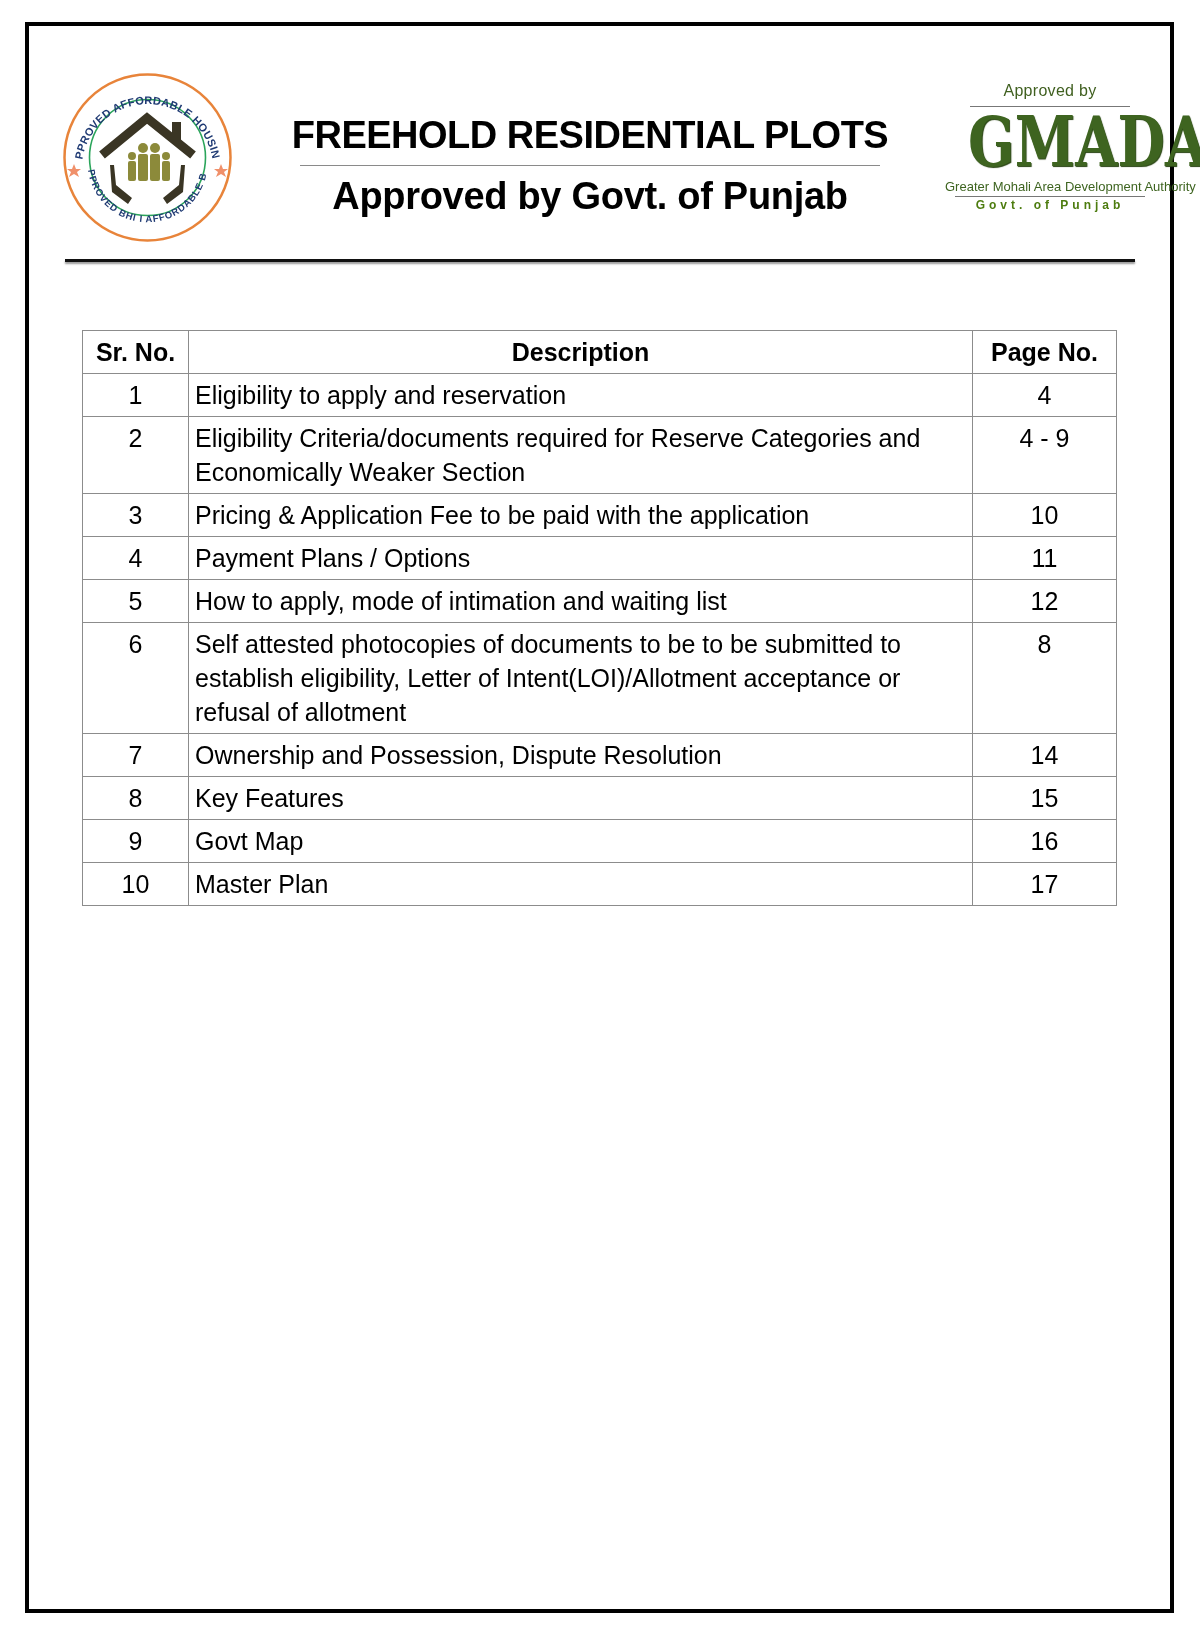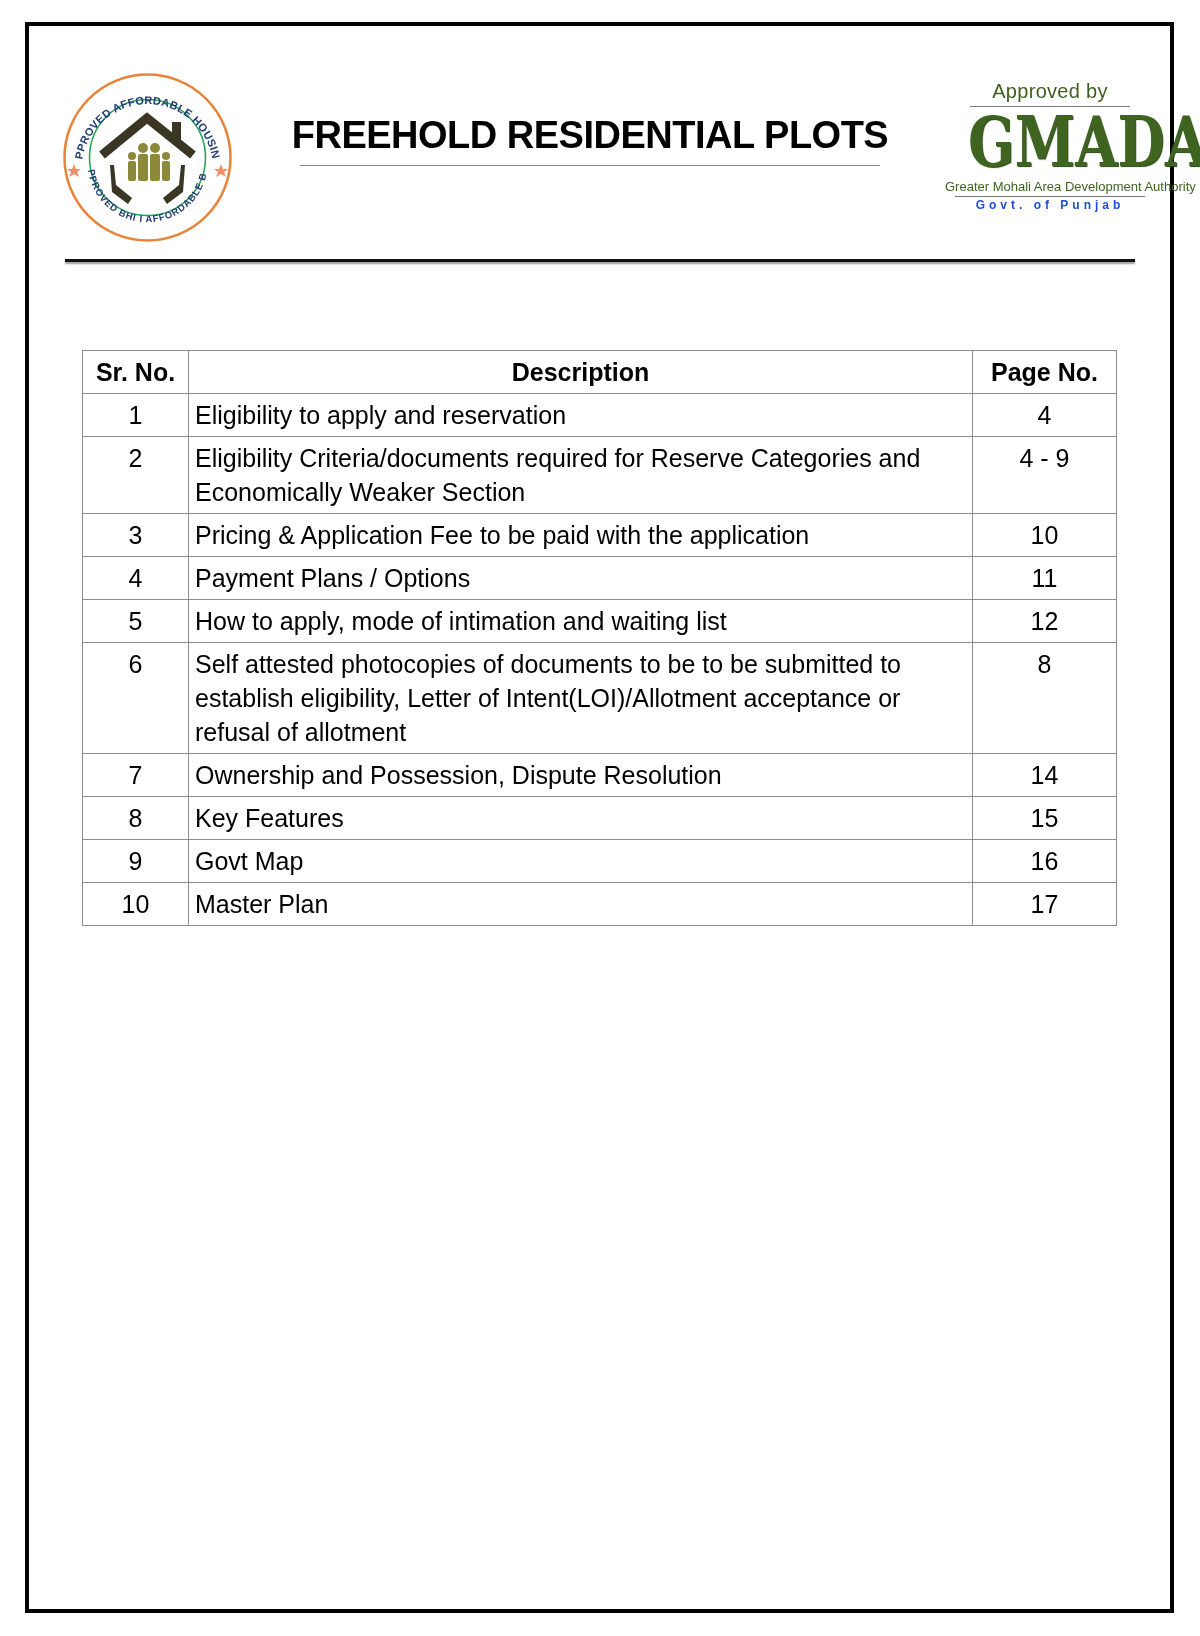--- a/index.html
+++ b/index.html
@@ -1,31 +1,31 @@
 <!DOCTYPE html>
 <html><head>
 <meta charset="utf-8">
 <style>
   html, body { margin: 0; padding: 0; background: #ffffff; }
   body { width: 1200px; height: 1636px; position: relative; font-family: "Liberation Sans", "DejaVu Sans", sans-serif; color: #000; overflow: hidden; }
   .frame { position: absolute; left: 25px; top: 22px; width: 1149px; height: 1591px; border: 4px solid #000; box-sizing: border-box; }
   .logo-left { position: absolute; left: 60px; top: 70px; width: 175px; height: 175px; }
   .logo-right { position: absolute; left: 945px; top: 78px; width: 210px; height: 150px; text-align: center; }
-  .gm-approved { font-size: 20px; color: #3f5f1f; line-height: 26px; letter-spacing: 0.3px; }
+  .gm-approved { font-size: 16px; color: #3f5f1f; line-height: 26px; letter-spacing: 0.3px; }
   .gm-rule { width: 160px; height: 1px; background: #777; margin: 2px auto 0; }
   .gm-name { font-family: "DejaVu Serif", "Liberation Serif", serif; font-weight: bold; font-size: 70px; line-height: 70px; color: #3e6420; letter-spacing: 0px; transform: scaleX(0.78); transform-origin: center; margin-top: 0px; text-shadow: 1px 1px 1px #2a4514; }
   .gm-full { font-size: 13px; color: #3e6420; margin-top: 2px; white-space: nowrap; }
   .gm-rule2 { width: 190px; height: 1px; background: #777; margin: 2px auto 1px; }
-  .gm-govt { font-size: 12px; font-weight: bold; color: #1d4ed8; letter-spacing: 4px; }
+  .gm-govt { font-size: 12px; font-weight: bold; color: #4d7c0f; letter-spacing: 4px; }
   .title-block { position: absolute; left: 280px; top: 95px; width: 620px; text-align: center; }
   .title-1 { font-size: 38px; font-weight: bold; line-height: 48px; letter-spacing: -0.5px; margin-top: 16px; }
   .title-rule { width: 580px; height: 1px; background: #8a8a8a; margin: 6px auto 6px; }
   .title-2 { font-size: 38px; font-weight: bold; line-height: 48px; letter-spacing: -0.3px; }
   .header-rule { position: absolute; left: 65px; top: 259px; width: 1070px; height: 3px; background: #111; box-shadow: 0 2px 2px #999; }
-  table.toc { position: absolute; left: 82px; top: 330px; width: 1035px; border-collapse: collapse; font-size: 25px; margin-top: 20px; }
+  table.toc { position: absolute; left: 82px; top: 330px; width: 1035px; border-collapse: collapse; font-size: 25px; }
   table.toc th, table.toc td { border: 1.5px solid #8c8c8c; padding: 4px 6px; line-height: 34px; vertical-align: top; }
   table.toc th { font-weight: bold; text-align: center; }
   .c-sr { width: 93px; text-align: center; }
   .c-desc { text-align: left; }
   .c-page { width: 131px; text-align: center; }
 </style>
 </head>
 <body>
 
 <div class="frame"></div>
@@ -62,20 +62,21 @@
     </g>
 
     <path d="M50 95 L54 95 L56 115 L72 128 L68 134 L52 122 Z" fill="#3a3524"></path>
     <path d="M125 95 L121 95 L119 115 L103 128 L107 134 L123 122 Z" fill="#3a3524"></path>
   </svg>
 </div>
 
 <div class="title-block">
   <div class="title-1">FREEHOLD RESIDENTIAL PLOTS</div>
   <div class="title-rule"></div>
+  <div class="title-2">Approved by Govt. of Punjab</div>
 </div>
 
 <div class="logo-right">
   <div class="gm-approved">Approved by</div>
   <div class="gm-rule"></div>
   <div class="gm-name">GMADA</div>
   <div class="gm-full">Greater Mohali Area Development Authority</div>
   <div class="gm-rule2"></div>
   <div class="gm-govt">Govt. of Punjab</div>
 </div>

